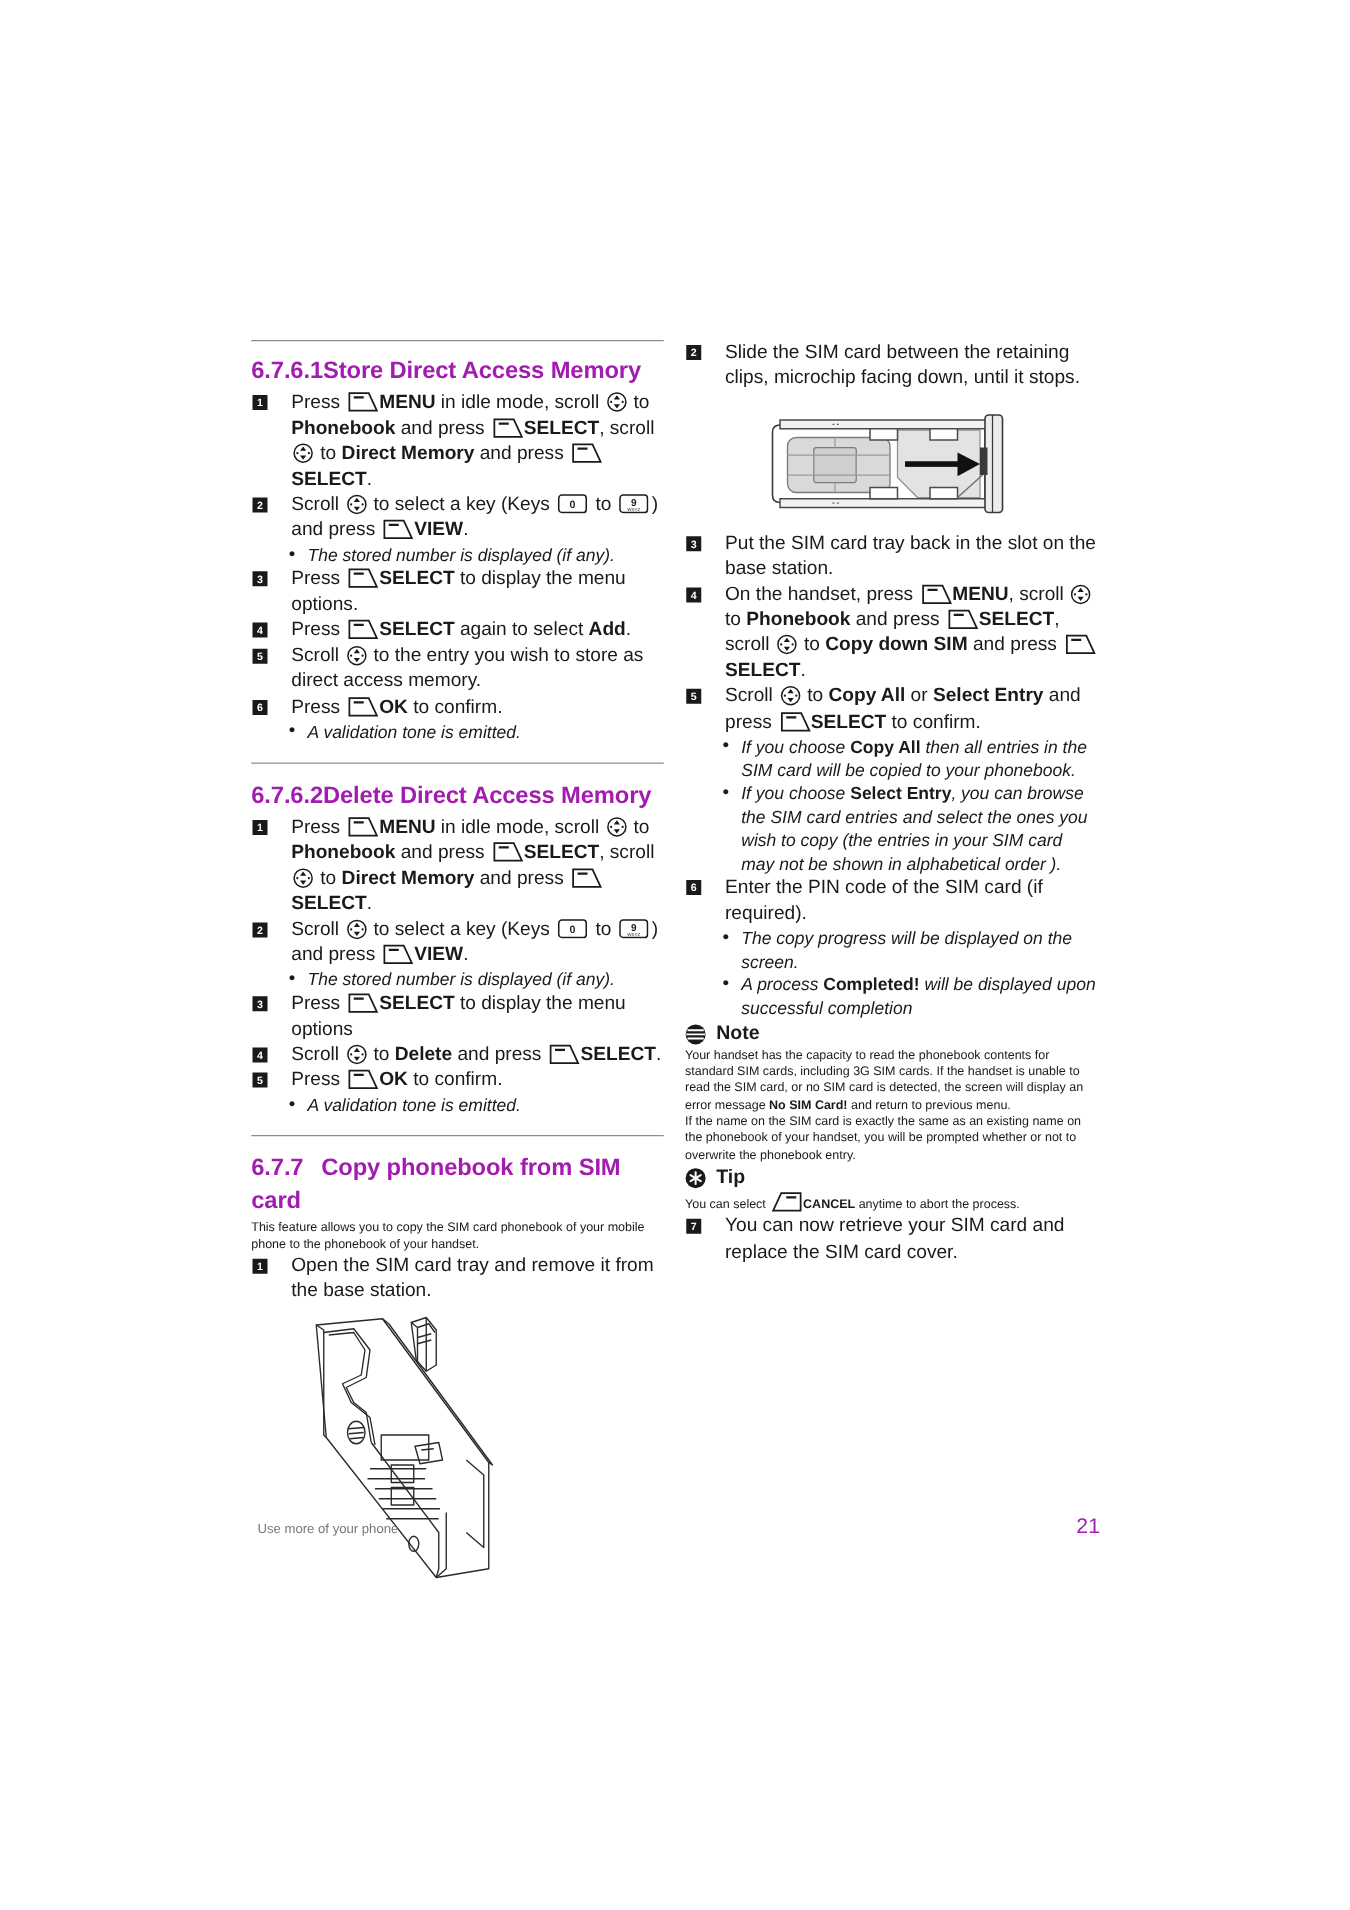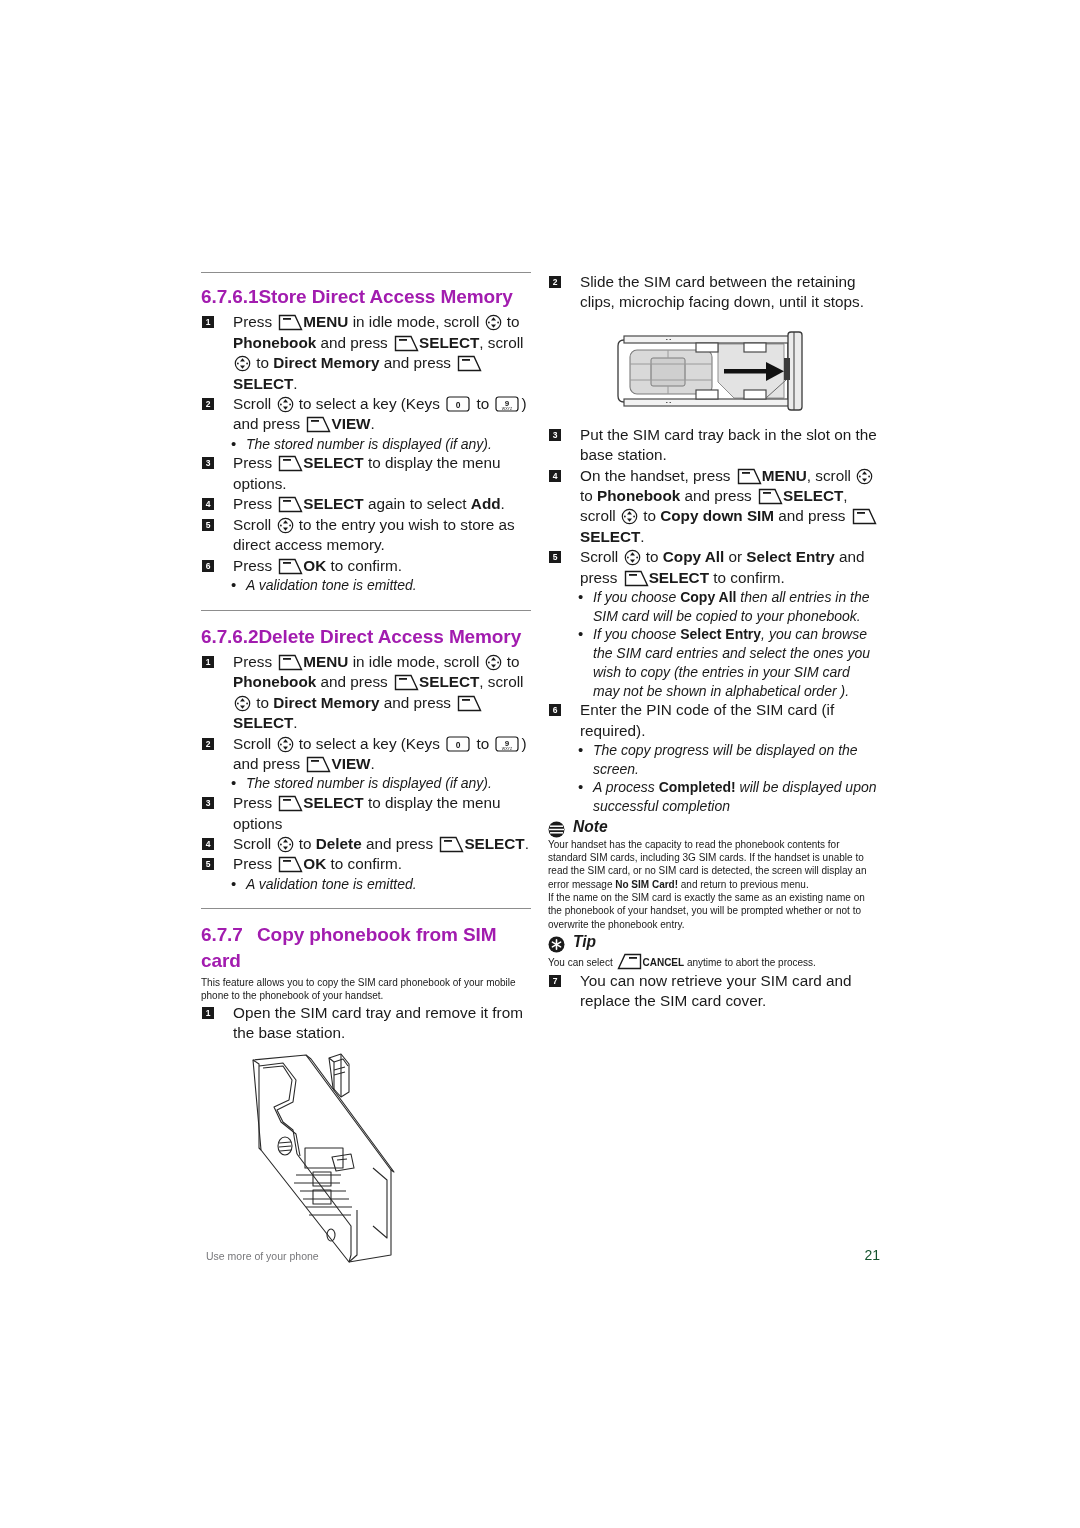--- a/index.html
+++ b/index.html
@@ -132,44 +132,43 @@
     margin: 0 2px;
   }
   .numkey svg { display: block; }
 
   
   .callout-head {
     font-weight: bold;
     font-size: 15.6px;
     margin: 1px 0 0 0;
     display: flex;
-    align-items: flex-end;
+    align-items: center;
     gap: 8px;
-    font-style: italic;
   }
   .callout-head .ci { flex: none; }
   .note-ico, .tip-ico { display: block; }
 
   
   .footer {
     position: absolute;
     left: 206px;
-    top: 1247px;
+    top: 1211px;
     width: 674px;
     display: flex;
     justify-content: space-between;
     align-items: baseline;
     font-size: 10.5px;
     color: #77777a;
     font-family: "Liberation Sans", sans-serif;
     gap: 41px;
   }
   .footer .pageno {
-    font-size: 14px;
-    color: #14532d;
+    font-size: 17px;
+    color: #a21caf;
   }
 
   
   .fig-sim {
     margin: 11px 0 9px 0;
     display: block;
   }
   .fig-base {
     margin: 6px 0 0 0;
     display: block;

